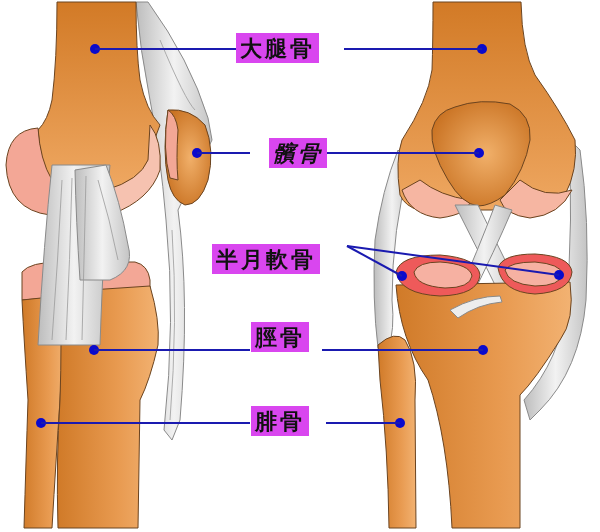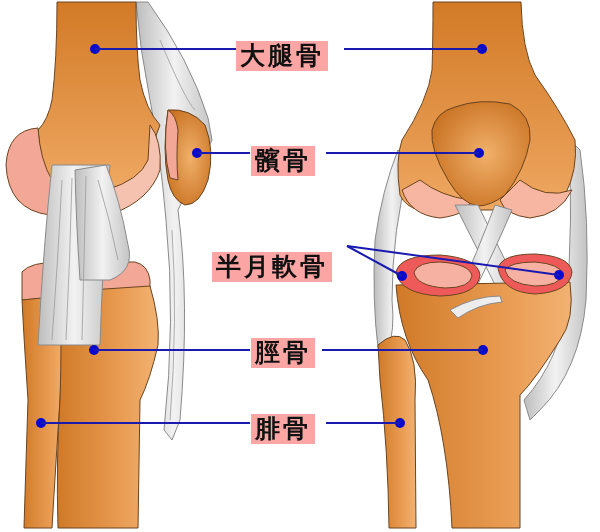--- a/index.html
+++ b/index.html
@@ -1,29 +1,28 @@
 <!DOCTYPE html>
 <html><head>
   <meta charset="utf-8">
   <style>
     html, body { margin: 0; padding: 0; background: #ffffff; }
     body { width: 600px; height: 532px; overflow: hidden; position: relative; }
     #diagram { position: absolute; left: 0; top: 0; width: 600px; height: 532px; }
     .label {
       position: absolute;
       font-family: "DejaVu Serif", "Liberation Serif", serif;
-      font-size: 25px;
+      font-size: 22px;
       font-weight: bold;
       color: #111111;
-      background: #fca5a5;
+      background: #d946ef;
       letter-spacing: 3px;
       line-height: 30px;
       white-space: nowrap;
       padding: 0 4px;
-      margin-top: 8px;
     }
   </style>
 </head>
 <body>
 
 <svg id="diagram" viewBox="0 0 600 532" xmlns="http://www.w3.org/2000/svg">
   <defs>
     <linearGradient id="boneGrad" x1="0" y1="0" x2="1" y2="0">
       <stop offset="0" stop-color="#D07A28"></stop>
       <stop offset="0.6" stop-color="#E89A50"></stop>
@@ -124,16 +123,16 @@
     <line x1="347" y1="246" x2="402" y2="276"></line>
     <line x1="347" y1="246" x2="559" y2="275"></line>
     <line x1="94" y1="350" x2="250" y2="350"></line>
     <line x1="322" y1="350" x2="483" y2="350"></line>
     <line x1="41" y1="423" x2="250" y2="423"></line>
     <line x1="326" y1="423" x2="400" y2="423"></line>
   </g>
 </svg>
 
 <div class="label" style="left:236px; top:33px;">大腿骨</div>
-<div class="label" style="left:251px; top:138px;">髕骨</div>
+<div class="label" style="left:269px; top:138px;font-style:italic;">髕骨</div>
 <div class="label" style="left:212px; top:244px;">半月軟骨</div>
-<div class="label" style="left:251px; top:330px;">脛骨</div>
+<div class="label" style="left:251px; top:322px;">脛骨</div>
 <div class="label" style="left:251px; top:406px;">腓骨</div>
 
 </body></html>

